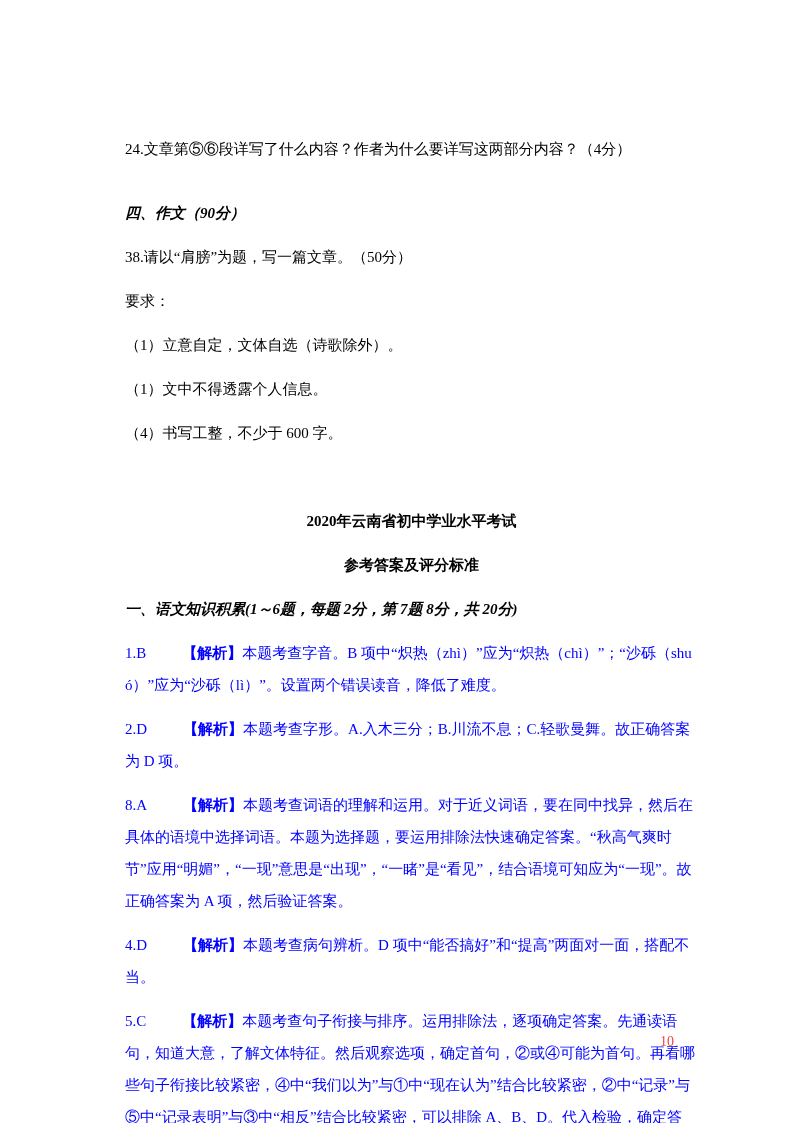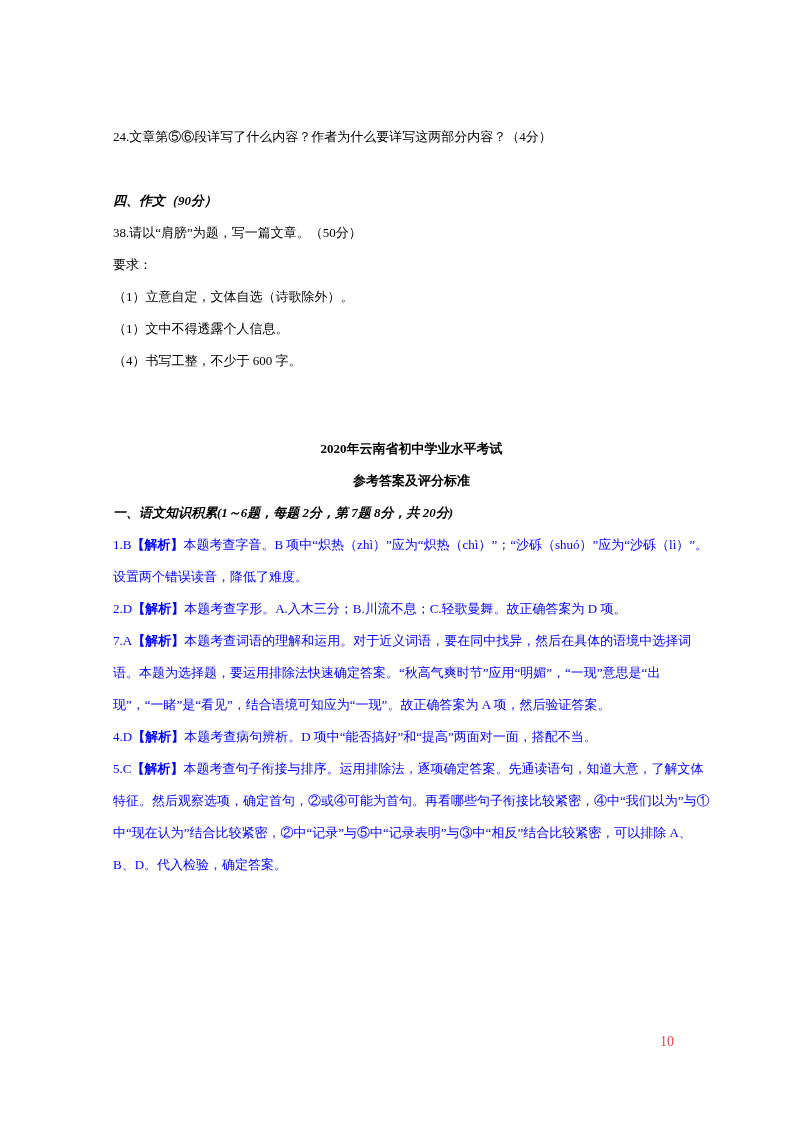--- a/index.html
+++ b/index.html
@@ -18,42 +18,43 @@
     line-height: 32px;
     color: #000000;
   }
   .content {
     position: absolute;
     top: 121px;
     left: 113px;
     width: 597px;
   }
   .para, .heading, .title-line {
-    margin: 0;
+    margin: 12px;
     padding: 0;
-    font-size: 13px;
+    font-size: 15px;
     line-height: 32px;
     text-align: left;
     word-break: break-all;
   }
   .heading {
     font-weight: bold;
     font-style: italic;
   }
   .title-line {
     text-align: center;
     font-weight: bold;
   }
   .gap-1 { margin-top: 32px; }   
   .gap-2 { margin-top: 56px; }   
   .answer {
     color: #0000ff;
   }
   .ans-tag {
     font-weight: bold;
+    padding-left: 36px;
   }
   .page-number {
     position: absolute;
     right: 120px;
     top: 1032px;
     font-size: 14px;
     line-height: 20px;
     color: #ef4444;
   }
 </style>
@@ -73,21 +74,21 @@
     <p class="para">（4）书写工整，不少于 600 字。</p>
 
     <p class="title-line gap-2">2020年云南省初中学业水平考试</p>
     <p class="title-line">参考答案及评分标准</p>
     <p class="heading">一、语文知识积累(1～6题，每题 2分，第 7题 8分，共 20分)</p>
 
     <p class="para answer"><span>1.B</span><span class="ans-tag">【解析】</span><span>本题考查字音。B 项中“炽热（zhì）”应为“炽热（chì）”；“沙砾（shuó）”应为“沙砾（lì）”。设置两个错误读音，降低了难度。</span></p>
 
     <p class="para answer"><span>2.D</span><span class="ans-tag">【解析】</span><span>本题考查字形。A.入木三分；B.川流不息；C.轻歌曼舞。故正确答案为 D 项。</span></p>
 
-    <p class="para answer"><span>7.A</span><span class="ans-tag">【解析】</span><span>本题考查词语的理解和运用。对于近义词语，要在同中找异，然后在具体的语境中选择词语。本题为选择题，要运用排除法快速确定答案。“秋高气爽时节”应用“明媚”，“一现”意思是“出现”，“一睹”是“看见”，结合语境可知应为“一现”。故正确答案为 A 项，然后验证答案。</span></p>
+    <p class="para answer"><span>8.A</span><span class="ans-tag">【解析】</span><span>本题考查词语的理解和运用。对于近义词语，要在同中找异，然后在具体的语境中选择词语。本题为选择题，要运用排除法快速确定答案。“秋高气爽时节”应用“明媚”，“一现”意思是“出现”，“一睹”是“看见”，结合语境可知应为“一现”。故正确答案为 A 项，然后验证答案。</span></p>
 
     <p class="para answer"><span>4.D</span><span class="ans-tag">【解析】</span><span>本题考查病句辨析。D 项中“能否搞好”和“提高”两面对一面，搭配不当。</span></p>
 
     <p class="para answer"><span>5.C</span><span class="ans-tag">【解析】</span><span>本题考查句子衔接与排序。运用排除法，逐项确定答案。先通读语句，知道大意，了解文体特征。然后观察选项，确定首句，②或④可能为首句。再看哪些句子衔接比较紧密，④中“我们以为”与①中“现在认为”结合比较紧密，②中“记录”与⑤中“记录表明”与③中“相反”结合比较紧密，可以排除 A、B、D。代入检验，确定答案。</span></p>
 
 
   </div>
 
   <div class="page-number">10</div>
 </div>

